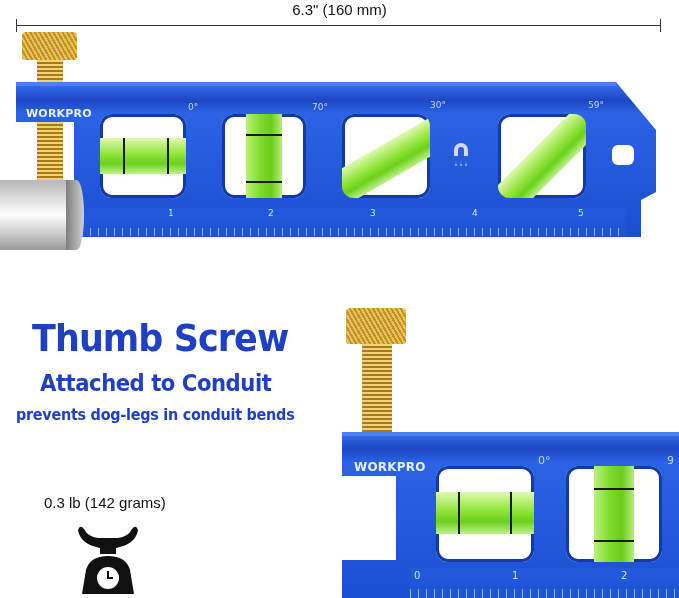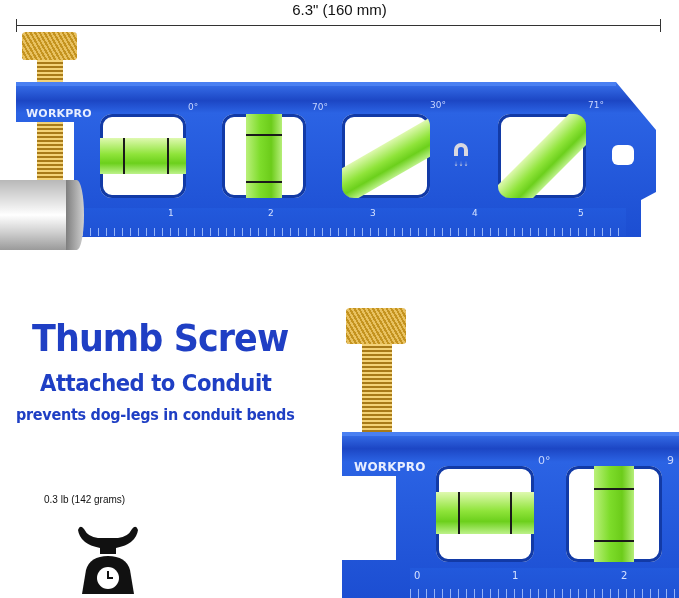--- a/index.html
+++ b/index.html
@@ -21,21 +21,21 @@
   
   .knurl{background:repeating-linear-gradient(60deg,#c4931f 0 2px,#e8c160 2px 4px),#d9a93a;border-radius:4px 4px 3px 3px;}
   .thread{background:repeating-linear-gradient(180deg,#f3d277 0 2px,#a87a18 2px 4px);}
   
   .conduit{background:linear-gradient(180deg,#b8b8b8 0%,#e9e9e9 35%,#ffffff 50%,#cfcfcf 75%,#9a9a9a 100%);}
   .conduit-end{background:linear-gradient(90deg,#7e7e7e,#d0d0d0);border-radius:0 40% 40% 0/0 50% 50% 0;}
   
   .t1{color:#1f3fc4;font-weight:900;font-size:38px;font-family:"DejaVu Sans",sans-serif;letter-spacing:-1px;transform:scaleX(.92);transform-origin:left;}
   .t2{color:#1f3fc4;font-weight:bold;font-size:23px;font-family:"DejaVu Sans",sans-serif;letter-spacing:-.5px;transform:scaleX(.92);transform-origin:left;}
   .t3{color:#1f3fc4;font-weight:bold;font-size:16px;font-family:"DejaVu Sans",sans-serif;letter-spacing:-.3px;transform:scaleX(.9);transform-origin:left;}
-  .weight{color:#111;font-size:10px;font-family:"Liberation Sans",sans-serif;}
+  .weight{color:#111;font-size:15px;font-family:"Liberation Sans",sans-serif;}
 </style>
 </head>
 <body>
 
 <div class="abs dim-label">6.3" (160 mm)</div>
 <div class="abs dim-line"></div>
 <div class="abs dim-tick" style="left:16px"></div>
 <div class="abs dim-tick" style="left:660px"></div>
 
 <div class="abs" style="left:0;top:30px;width:679px;height:220px;">
@@ -70,21 +70,21 @@
   <div class="abs window" style="left:342px;top:84px;width:88px;height:84px;">
     <div class="abs vial-h" style="left:-20px;top:28px;width:140px;height:34px;transform:rotate(-30deg);"></div>
   </div>
   <div class="abs window" style="left:498px;top:84px;width:88px;height:84px;">
     <div class="abs vial-h" style="left:-20px;top:28px;width:140px;height:34px;transform:rotate(-45deg);"></div>
   </div>
 
   <div class="abs angle" style="left:188px;top:72px;">0°</div>
   <div class="abs angle" style="left:312px;top:72px;">70°</div>
   <div class="abs angle" style="left:430px;top:70px;">30°</div>
-  <div class="abs angle" style="left:588px;top:70px;">71°</div>
+  <div class="abs angle" style="left:588px;top:70px;">59°</div>
 
   <svg class="abs" style="left:451px;top:112px;" width="20" height="26" viewBox="0 0 20 26">
     <path d="M3 14 V8 a7 7 0 0 1 14 0 V14 h-4 V8 a3 3 0 0 0 -6 0 V14 Z" fill="#d8d8e0"></path>
     <text x="10" y="24" font-size="6" fill="#d8d8e0" text-anchor="middle">⇣⇣⇣</text>
   </svg>
 
   <div class="abs" style="left:612px;top:115px;width:22px;height:20px;background:#fff;border-radius:6px;"></div>
 
   <div class="abs ruler" style="left:74px;top:178px;width:552px;height:28px;">
     <div class="abs ruler-ticks" style="left:0;bottom:0;width:100%;height:8px;"></div>

